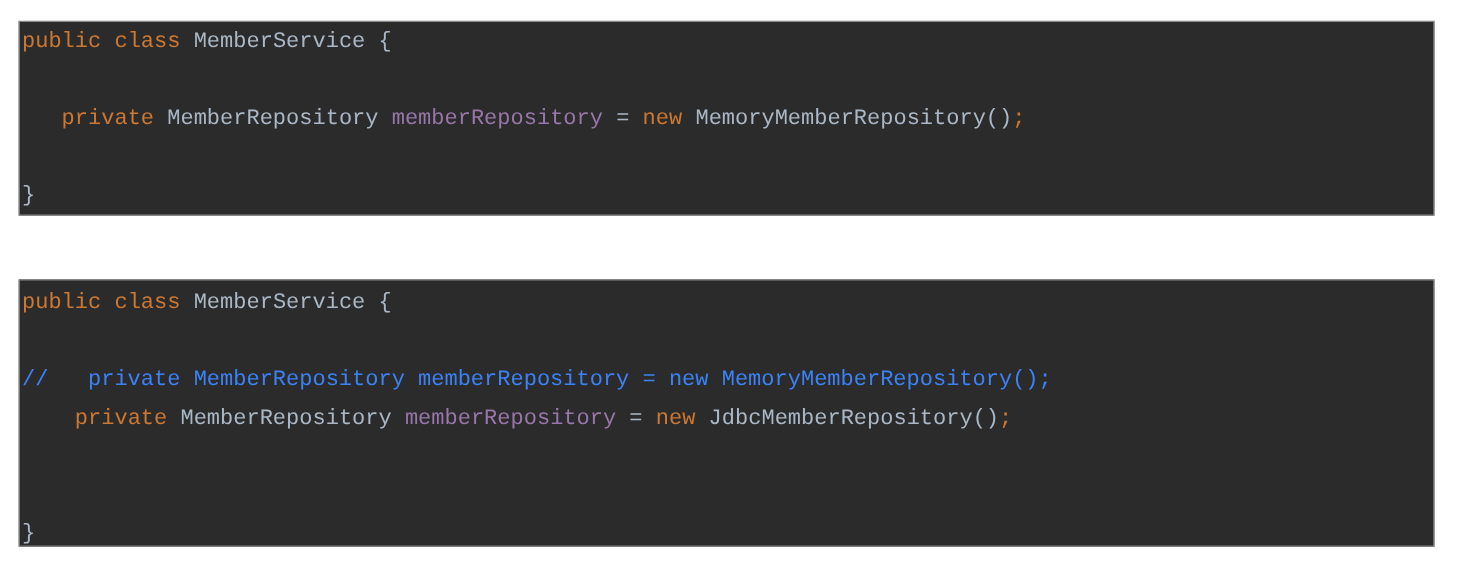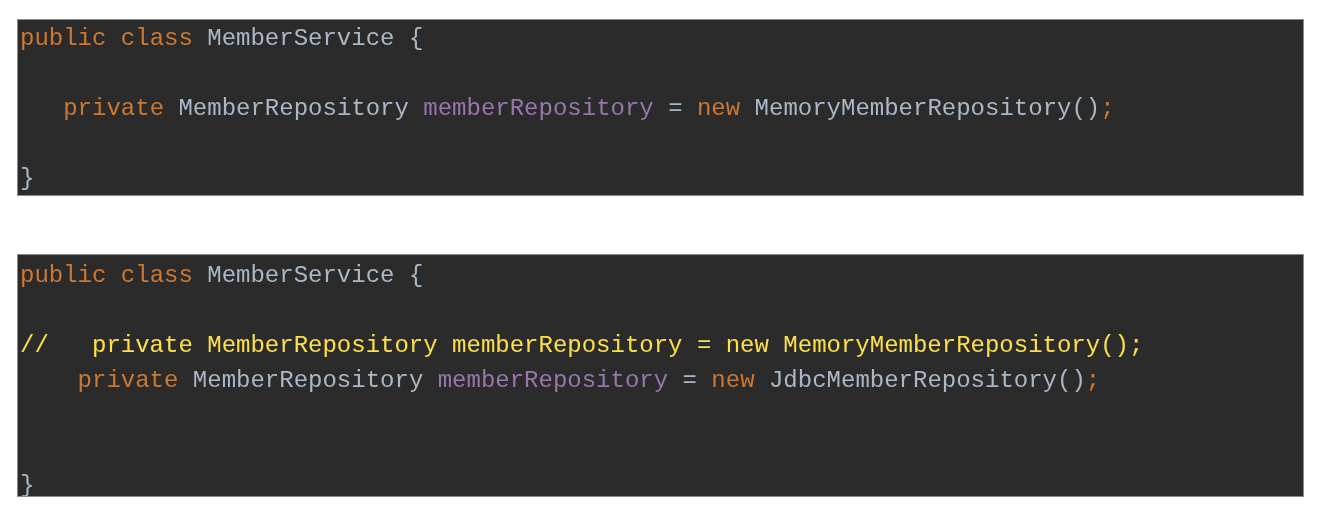--- a/index.html
+++ b/index.html
@@ -35,21 +35,21 @@
     left: 17px;
     top: 254px;
     width: 1287px;
     height: 243px;
   }
 
   .code-lines {
     margin: 0;
     padding: 0;
     font-family: "Liberation Mono", "DejaVu Sans Mono", monospace;
-    font-size: 24px;
+    font-size: 20px;
     line-height: 35px;
     white-space: pre;
     letter-spacing: 0;
   }
 
   #code-block-1 .code-lines { padding: 1px 0 0 2px; }
   #code-block-2 .code-lines { padding: 3px 0 0 2px; }
 
   .line {
     white-space: pre;
@@ -57,21 +57,21 @@
     height: 35px;
   }
 
   
   .tok-kw      { color: #CC7832; }
   .tok-type    { color: #A9B7C6; }
   .tok-field   { color: #9876AA; }
   .tok-punct   { color: #A9B7C6; }
   .tok-semi    { color: #CC7832; }
   .tok-op      { color: #A9B7C6; }
-  .tok-comment { color: #fde047; }
+  .tok-comment { color: #3b82f6; }
   .tok-plain   { color: #A9B7C6; }
 </style>
 </head>
 <body>
 
 <div class="code-block" id="code-block-1">
   <pre class="code-lines"><span class="line"><span class="tok-kw">public</span><span class="tok-plain"> </span><span class="tok-kw">class</span><span class="tok-plain"> </span><span class="tok-type">MemberService</span><span class="tok-plain"> </span><span class="tok-punct">{</span></span><span class="line">&nbsp;</span><span class="line"><span class="tok-plain">   </span><span class="tok-kw">private</span><span class="tok-plain"> </span><span class="tok-type">MemberRepository</span><span class="tok-plain"> </span><span class="tok-field">memberRepository</span><span class="tok-plain"> </span><span class="tok-op">=</span><span class="tok-plain"> </span><span class="tok-kw">new</span><span class="tok-plain"> </span><span class="tok-type">MemoryMemberRepository()</span><span class="tok-semi">;</span></span><span class="line">&nbsp;</span><span class="line"><span class="tok-punct">}</span></span></pre>
 </div>
 
 <div class="code-block" id="code-block-2">

